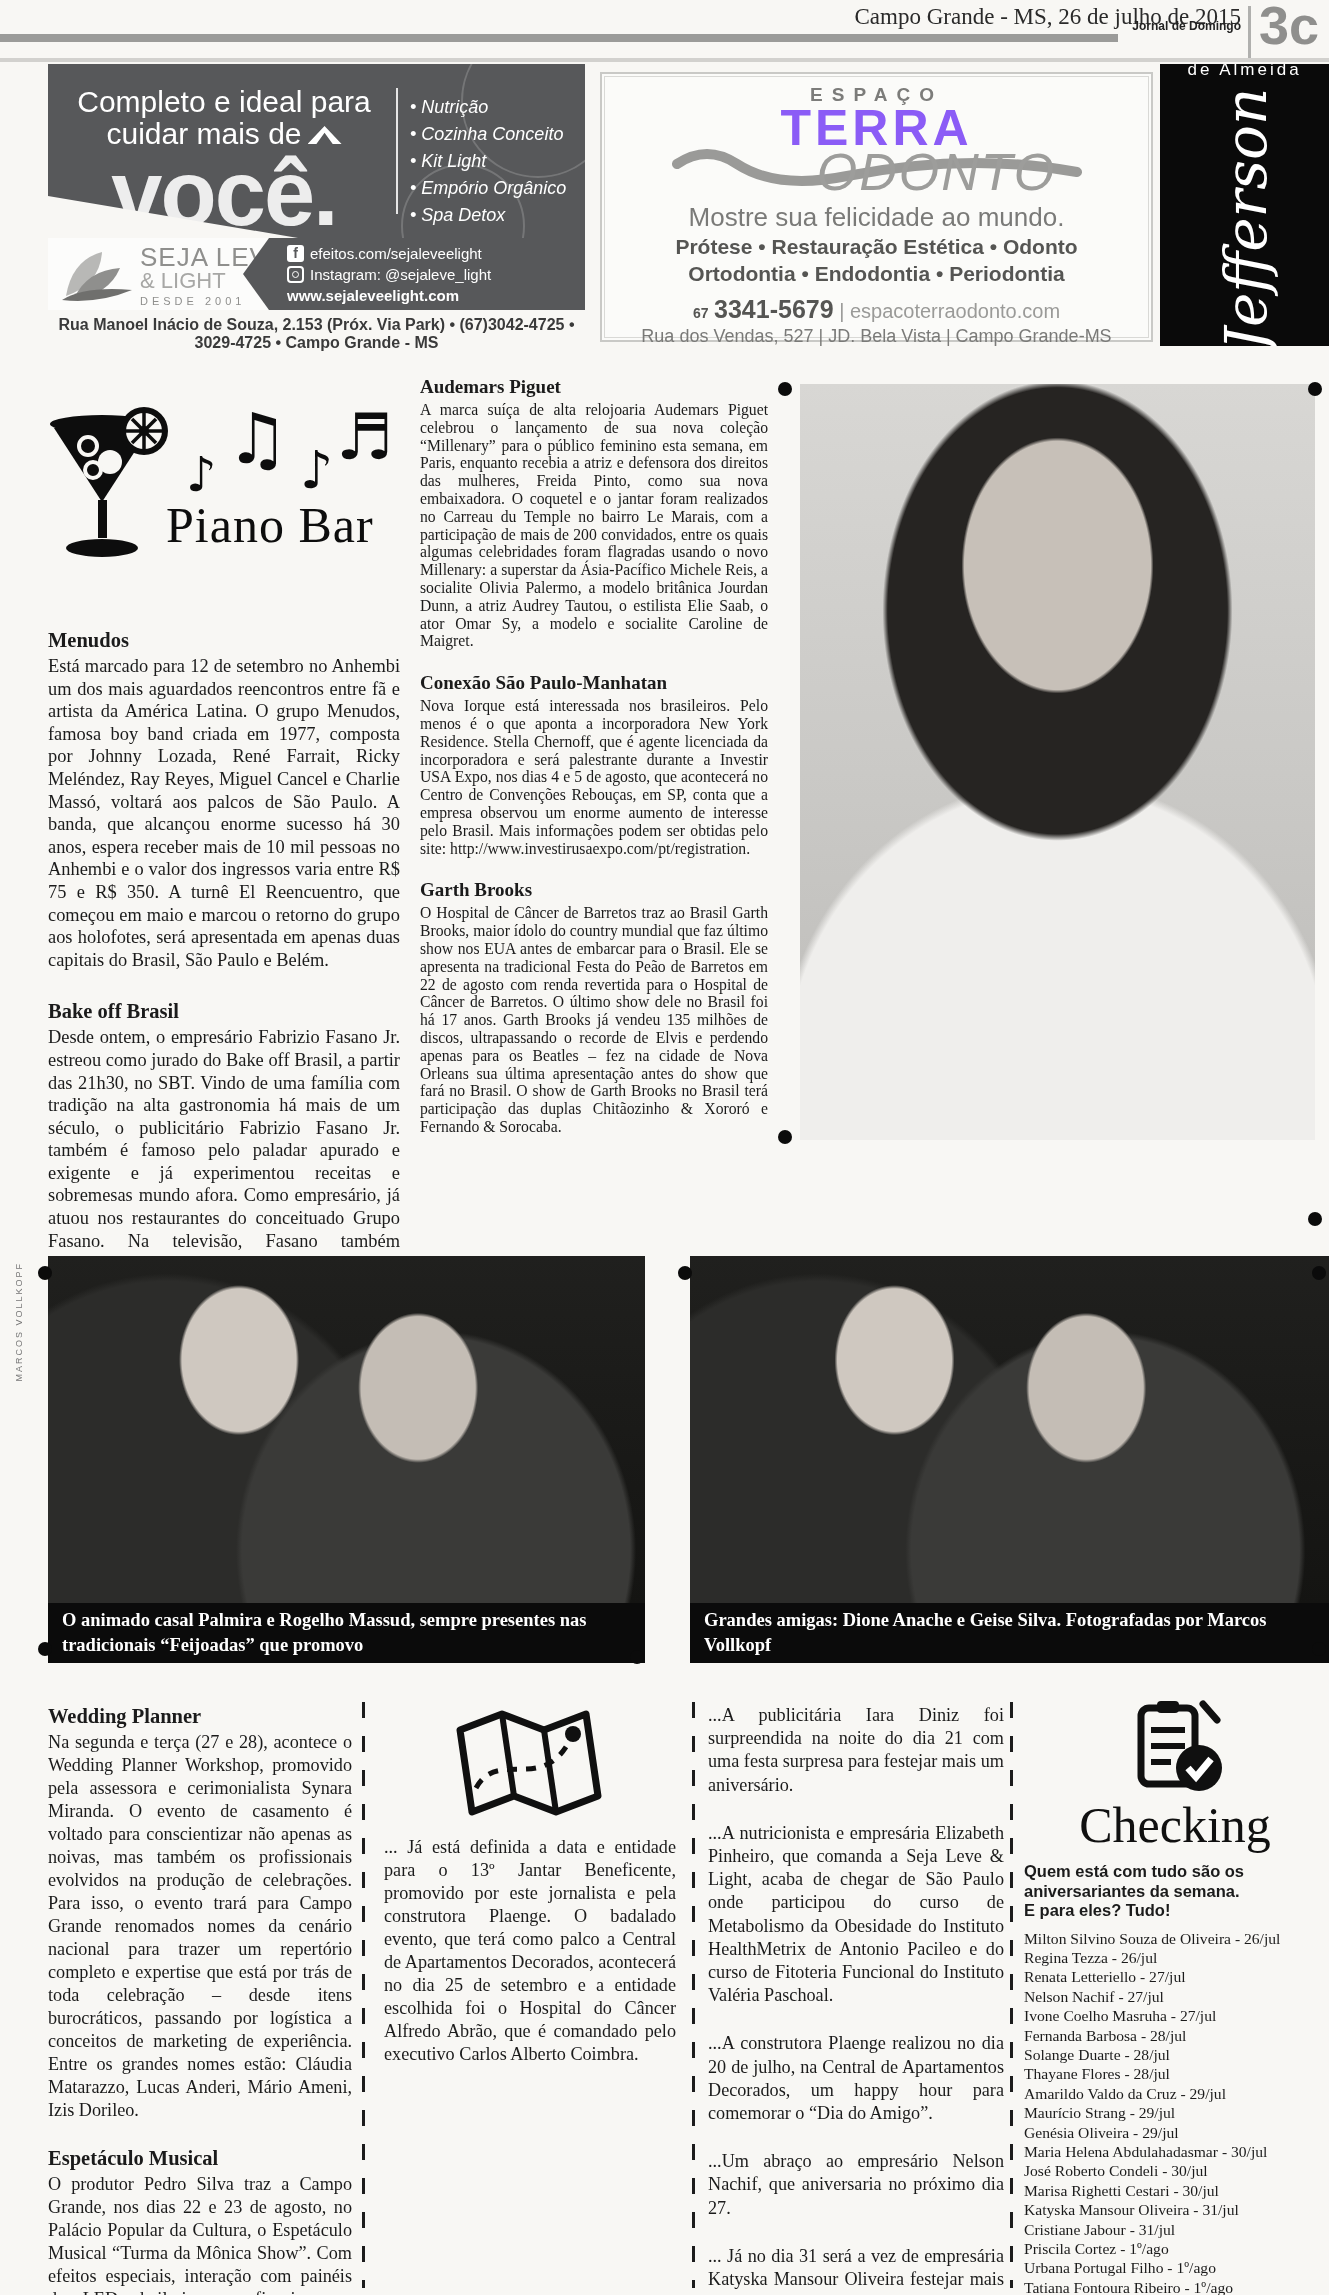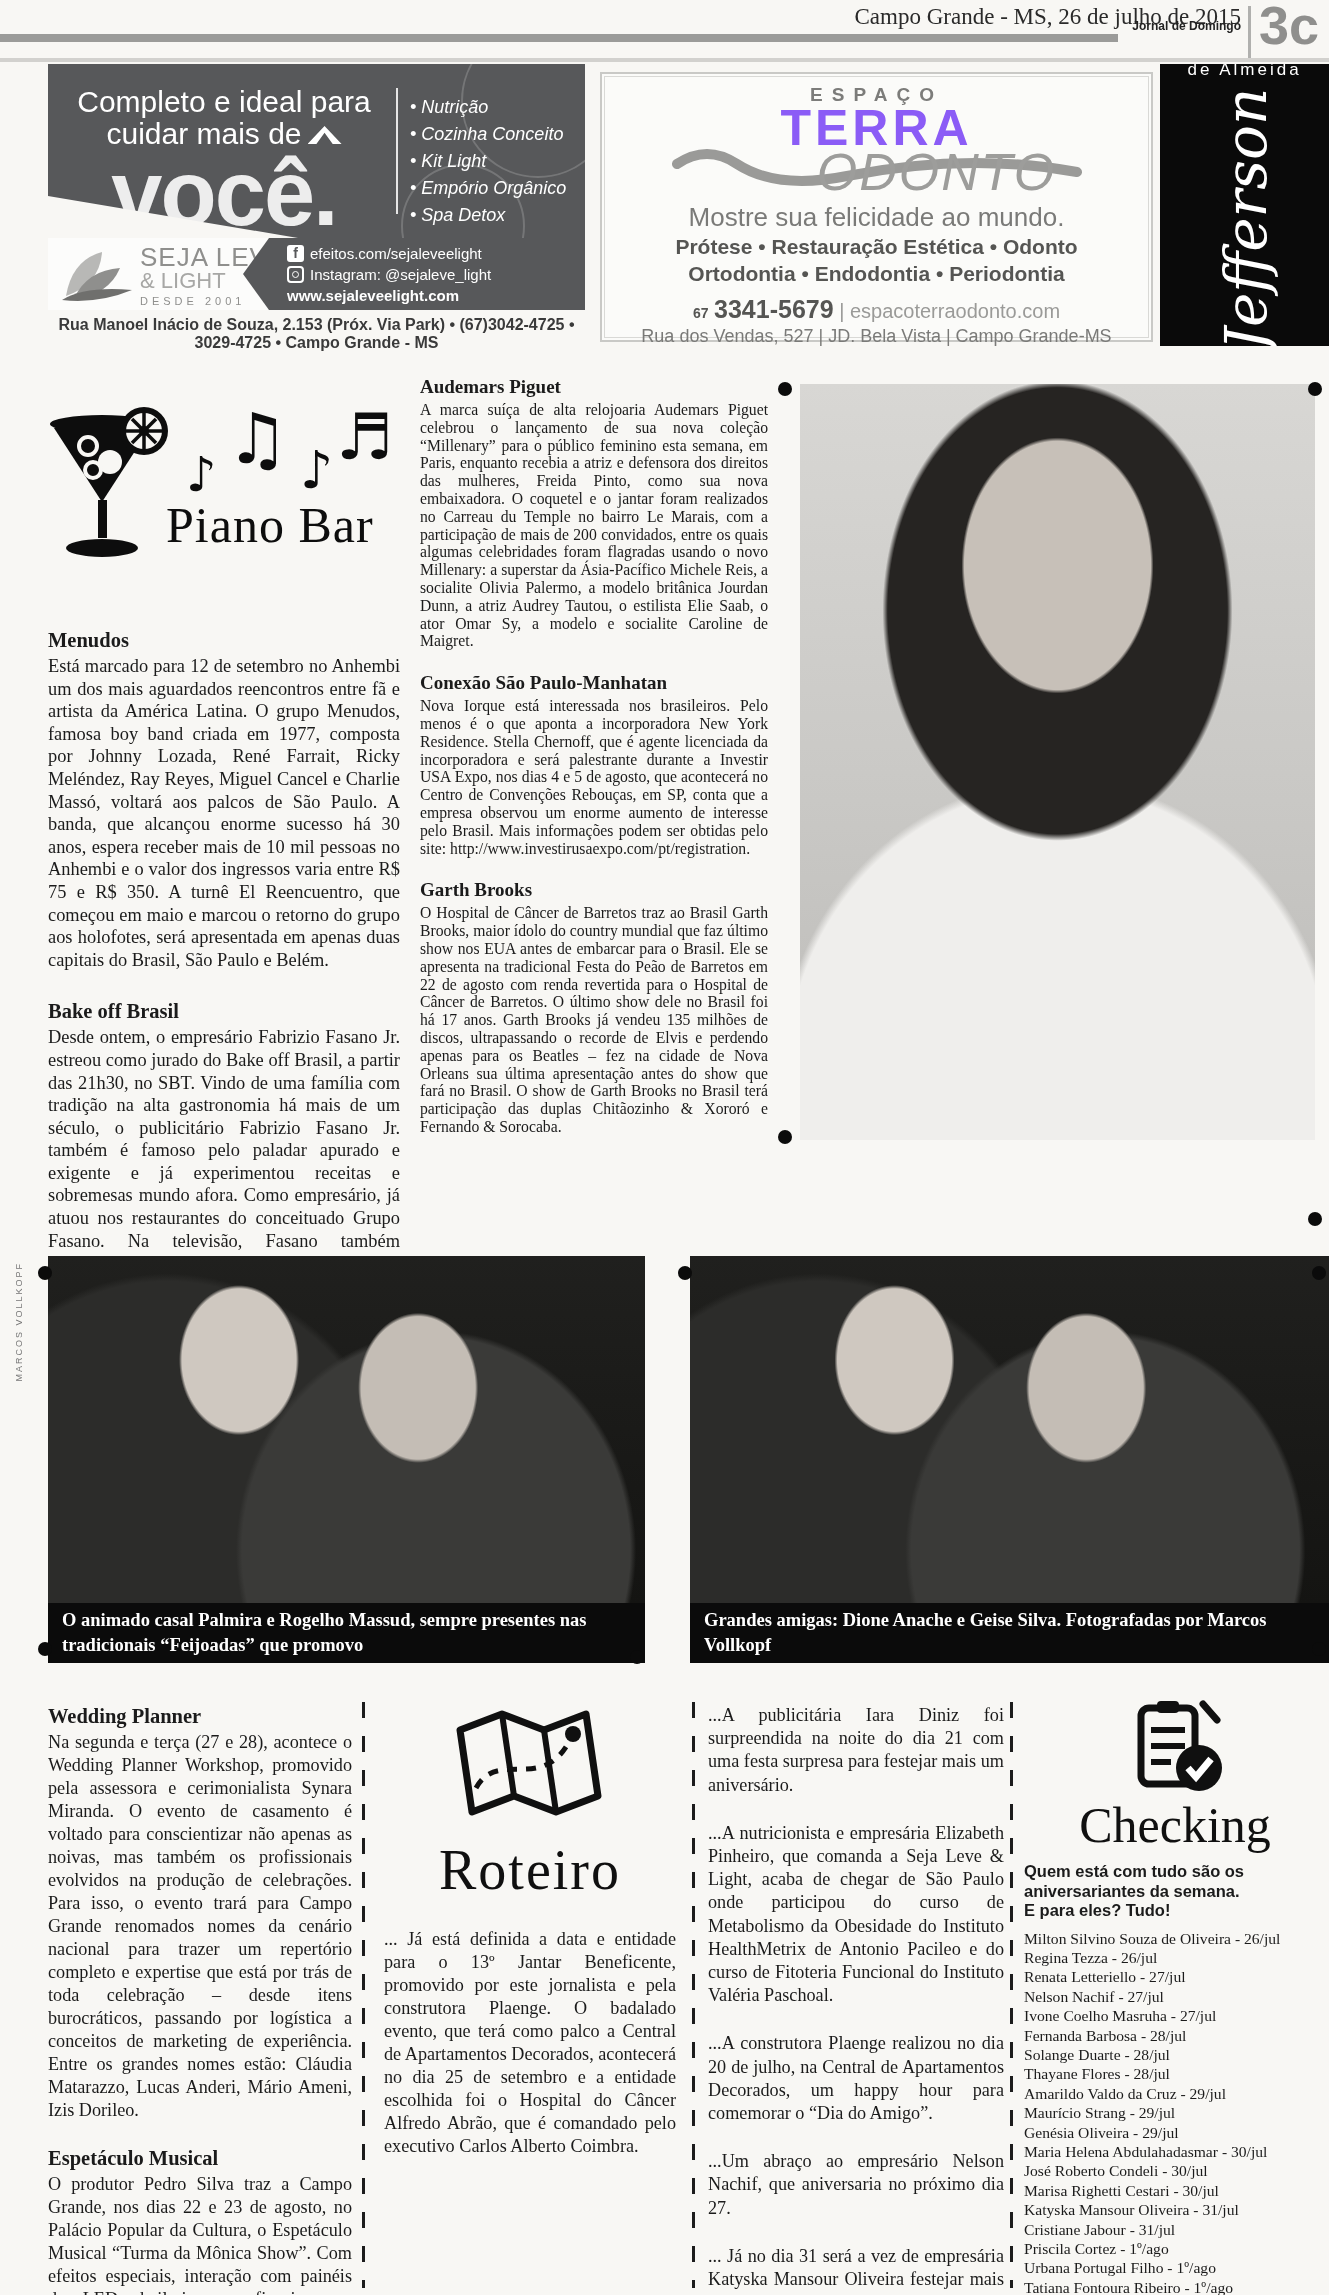--- a/index.html
+++ b/index.html
@@ -317,21 +317,20 @@
     </div>
 
   <div class="col roteiro">
     <svg width="168" height="128" viewBox="0 0 168 128">
       <path d="M14 26 L56 10 L98 26 L140 10 L152 92 L110 108 L68 92 L26 108 Z" fill="none" stroke="#101010" stroke-width="7" stroke-linejoin="round"></path>
       <line x1="56" y1="10" x2="68" y2="92" stroke="#101010" stroke-width="6"></line>
       <line x1="98" y1="26" x2="110" y2="108" stroke="#101010" stroke-width="6"></line>
       <path d="M30 84 C 52 44, 96 90, 124 36" fill="none" stroke="#101010" stroke-width="5" stroke-dasharray="10 9"></path>
       <circle cx="127" cy="30" r="8" fill="#101010"></circle>
     </svg>
-    <div class="roteiro-title">Roteiro</div>
     <div class="roteiro-items">
 
         <p>... Já está definida a data e entidade para o 13º Jantar Beneficente, promovido por este jornalista e pela construtora Plaenge. O badalado evento, que terá como palco a Central de Apartamentos Decorados, acontecerá no dia 25 de setembro e a entidade escolhida foi o Hospital do Câncer Alfredo Abrão, que é comandado pelo executivo Carlos Alberto Coimbra.</p>
       </div>
   </div>
 
   <div class="col bcol-3">
 
   <p>...A publicitária Iara Diniz foi surpreendida na noite do dia 21 com uma festa surpresa para festejar mais um aniversário.</p>
       <p>...A nutricionista e empresária Elizabeth Pinheiro, que comanda a Seja Leve &amp; Light, acaba de chegar de São Paulo onde participou do curso de Metabolismo da Obesidade do Instituto HealthMetrix de Antonio Pacileo e do curso de Fitoteria Funcional do Instituto Valéria Paschoal.</p>

